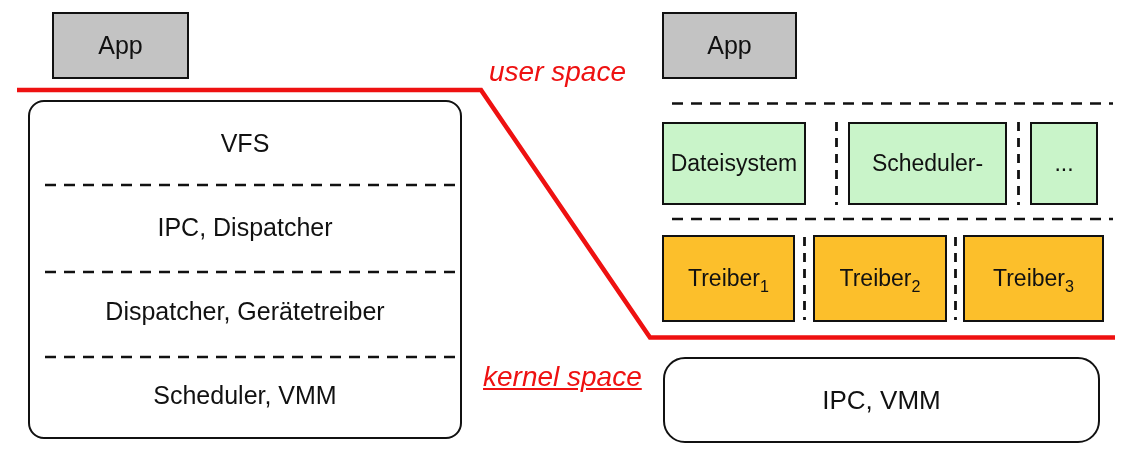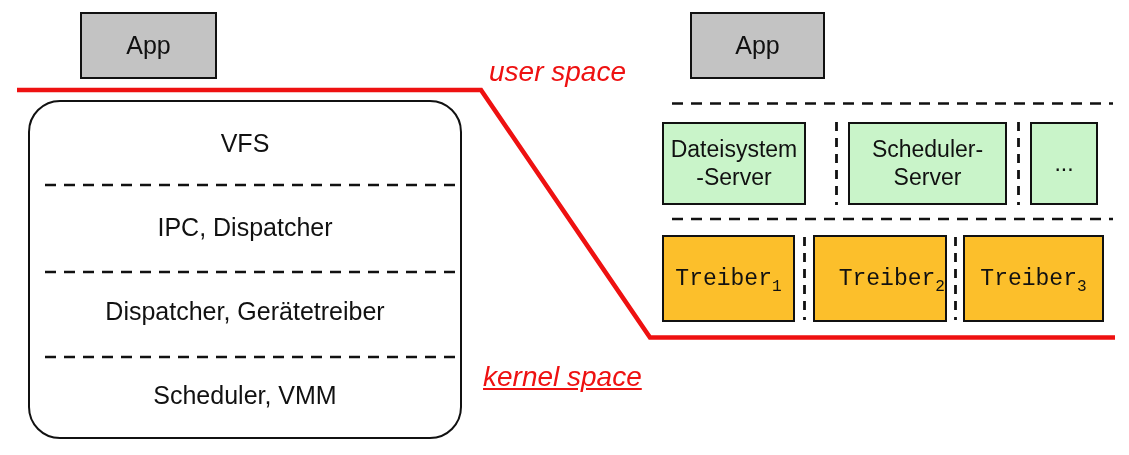--- a/index.html
+++ b/index.html
@@ -11,31 +11,31 @@
     color:#111111;
     overflow:hidden;
   }
   #lines{position:absolute;left:0;top:0;z-index:1;}
   .box{
     position:absolute;box-sizing:border-box;z-index:2;
     border:2.5px solid #111111;
     display:flex;align-items:center;justify-content:center;
     text-align:center;
   }
-  .app-box{background:#c3c3c3;font-size:25px;margin-left:28px;}
+  .app-box{background:#c3c3c3;font-size:25px;}
   .server-box{background:#c9f4c9;font-size:23px;line-height:1.2;}
-  .driver-box{background:#fcbf2b;font-size:23px;font-family:Liberation Mono, monospace;}
+  .driver-box{background:#fcbf2b;font-size:23px;}
   .driver-box sub{font-size:70%;line-height:0;}
   .round-box{
     border:2px solid #111111;background:#ffffff;border-radius:22px;
   }
   #mono-kernel-box{
     position:absolute;box-sizing:border-box;z-index:2;
     left:28px;top:100px;width:434px;height:339px;
-    border:2px solid #111111;border-radius:32px;background:transparent;
+    border:2px solid #111111;border-radius:16px;background:transparent;
     display:flex;flex-direction:column;justify-content:center;
   }
   .kernel-row{
     flex:1;display:flex;align-items:center;justify-content:center;
     font-size:25px;
   }
   #ipc-vmm-box{
     left:663px;top:357px;width:437px;height:86px;font-size:26px;
   }
   .space-label{
@@ -90,39 +90,40 @@
     </div>
   </div>
 
   <div class="box app-box" style="left:662px;top:12px;width:135px;height:67px;">
     <span>App</span>
   </div>
 
   <div class="box server-box" style="left:662px;top:122px;width:144px;height:83px;">
     <div>
       <div>Dateisystem</div>
-      <div>-Server</div>
     </div>
   </div>
   <div class="box server-box" style="left:848px;top:122px;width:159px;height:83px;">
     <div>
       <div>Scheduler-</div>
-      <div>Server</div>
     </div>
   </div>
   <div class="box server-box" style="left:1030px;top:122px;width:68px;height:83px;">
     <div>
       <div>...</div>
     </div>
   </div>
 
   <div class="box driver-box" style="left:662px;top:235px;width:133px;height:87px;">
     <span><span>Treiber</span><sub>1</sub></span>
   </div>
-  <div class="box driver-box" style="left:813px;top:235px;width:134px;height:87px;justify-content:flex-end;">
+  <div class="box driver-box" style="left:813px;top:235px;width:134px;height:87px;">
     <span><span>Treiber</span><sub>2</sub></span>
   </div>
   <div class="box driver-box" style="left:963px;top:235px;width:141px;height:87px;">
     <span><span>Treiber</span><sub>3</sub></span>
   </div>
 
+  <div class="box round-box" id="ipc-vmm-box">
+    <span>IPC, VMM</span>
+  </div>
 
 </div>
 
 </body></html>

